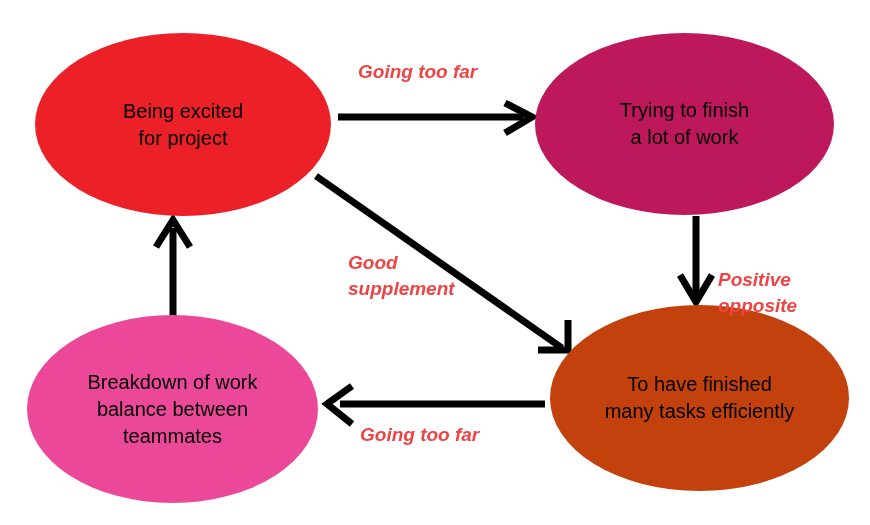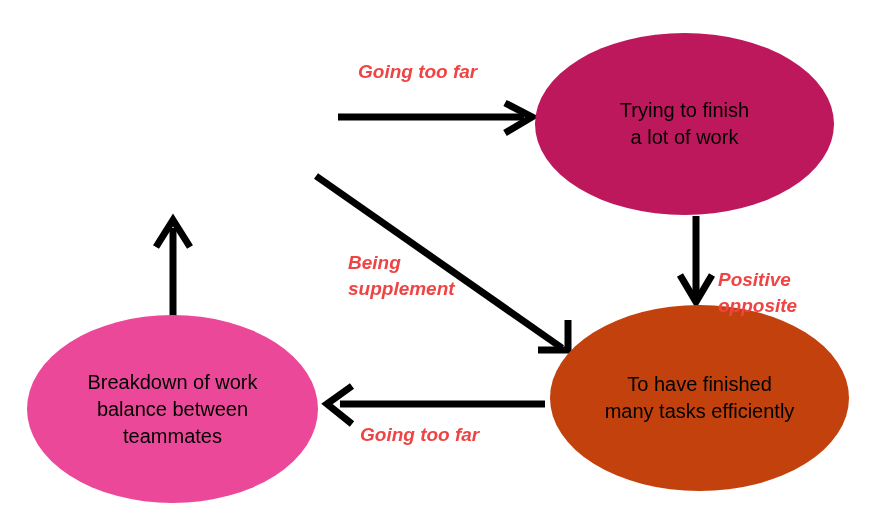--- a/index.html
+++ b/index.html
@@ -84,35 +84,37 @@
       <line x1="545" y1="404" x2="340" y2="404" stroke="#000000" stroke-width="7" stroke-linecap="butt"></line>
       <polyline points="352,386 327,404 352,424" fill="none" stroke="#000000" stroke-width="7" stroke-linejoin="miter" stroke-linecap="butt"></polyline>
     </g>
 
     <g>
       <line x1="173" y1="320" x2="173" y2="228" stroke="#000000" stroke-width="7" stroke-linecap="butt"></line>
       <polyline points="156,247 173,220 190,247" fill="none" stroke="#000000" stroke-width="7" stroke-linejoin="miter" stroke-linecap="butt"></polyline>
     </g>
   </svg>
 
+  <div class="node" id="node-red">Being excited
+for project</div>
 
   <div class="node" id="node-green">Trying to finish
 a lot of work</div>
 
   <div class="node" id="node-blue">To have finished
 many tasks efficiently</div>
 
   <div class="node" id="node-yellow">Breakdown of work
 balance between
 teammates</div>
 
   <div class="edge-label" id="label-going-too-far-top">Going too far</div>
 
   <div class="edge-label" id="label-positive-opposite">Positive
 opposite</div>
 
-  <div class="edge-label" id="label-good-supplement">Being
+  <div class="edge-label" id="label-good-supplement">Good
 supplement</div>
 
   <div class="edge-label" id="label-going-too-far-bot">Going too far</div>
 
 
 </div>
 
 </body></html>

